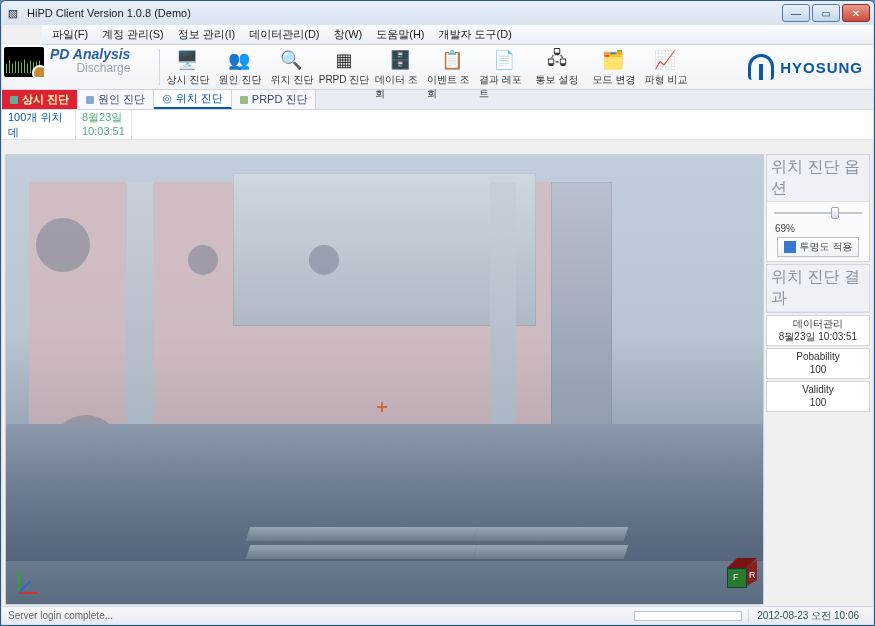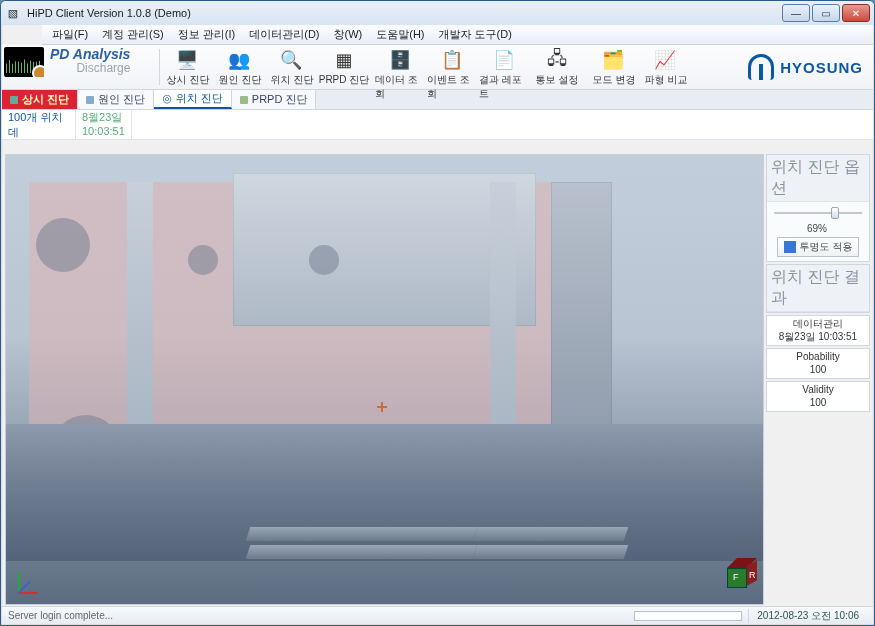--- a/index.html
+++ b/index.html
@@ -267,21 +267,21 @@
     </div>
 
     <div class="sidebar">
       <div class="panel">
         <div class="ph">위치 진단 옵션</div>
         <div class="pb">
           <div class="slider">
             <div class="track"></div>
               <div class="thumb"></div>
           </div>
-          <div style="align-self:flex-start; padding-left:4px;margin-left:32px;">69%</div>
+          <div style="align-self:flex-start; padding-left:4px;">69%</div>
           <div class="applybtn">
             <span class="sw"></span>
             <span>투명도 적용</span>
           </div>
         </div>
       </div>
 
       <div class="panel">
         <div class="ph">위치 진단 결과</div>
       </div>

